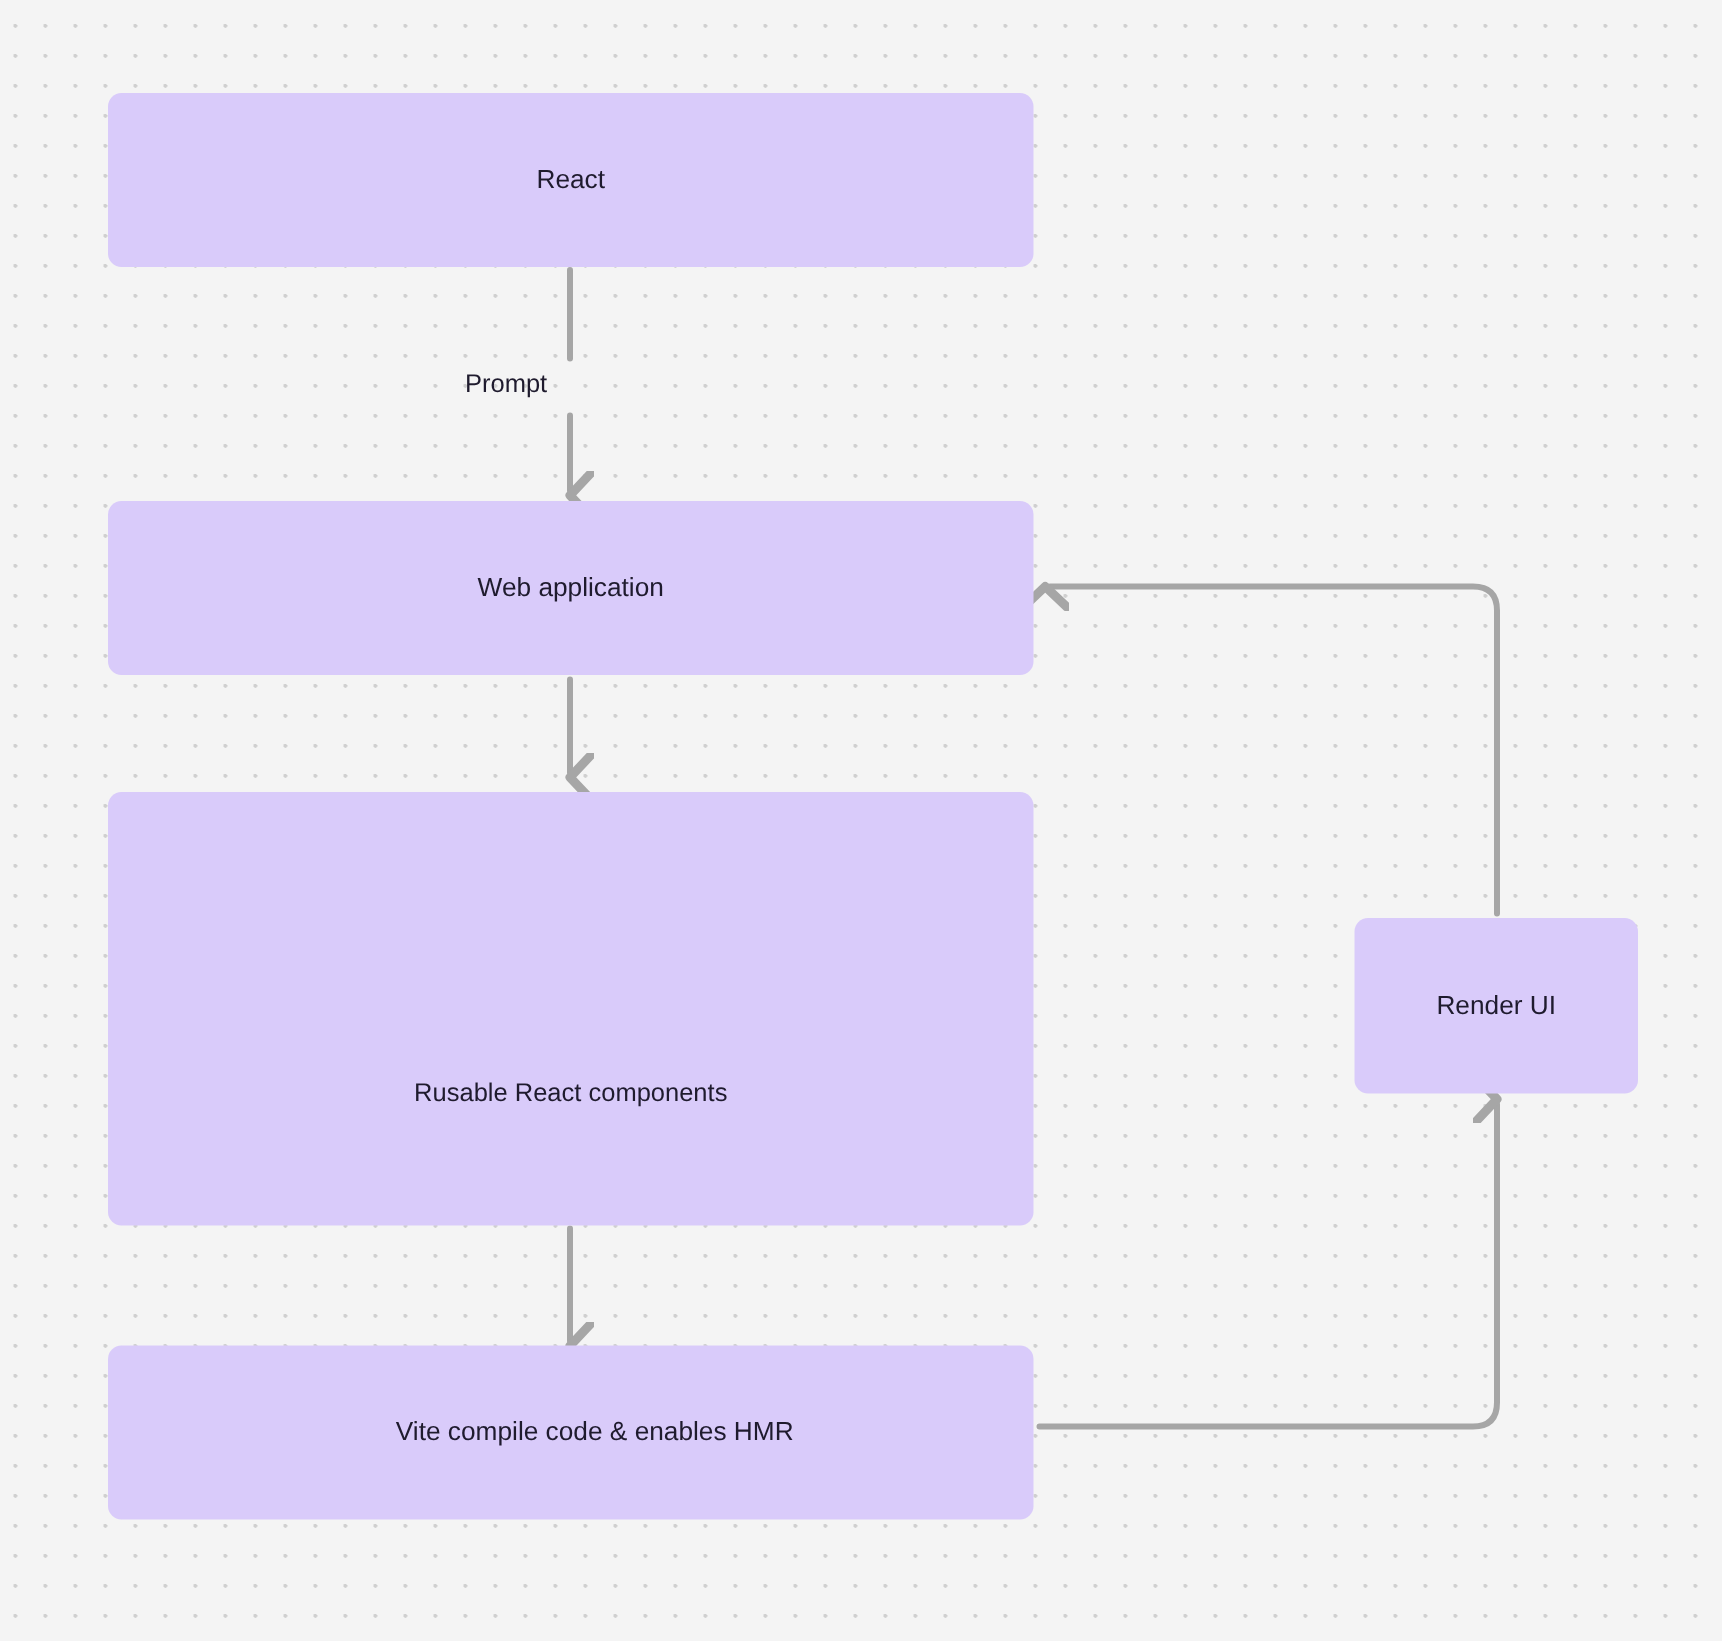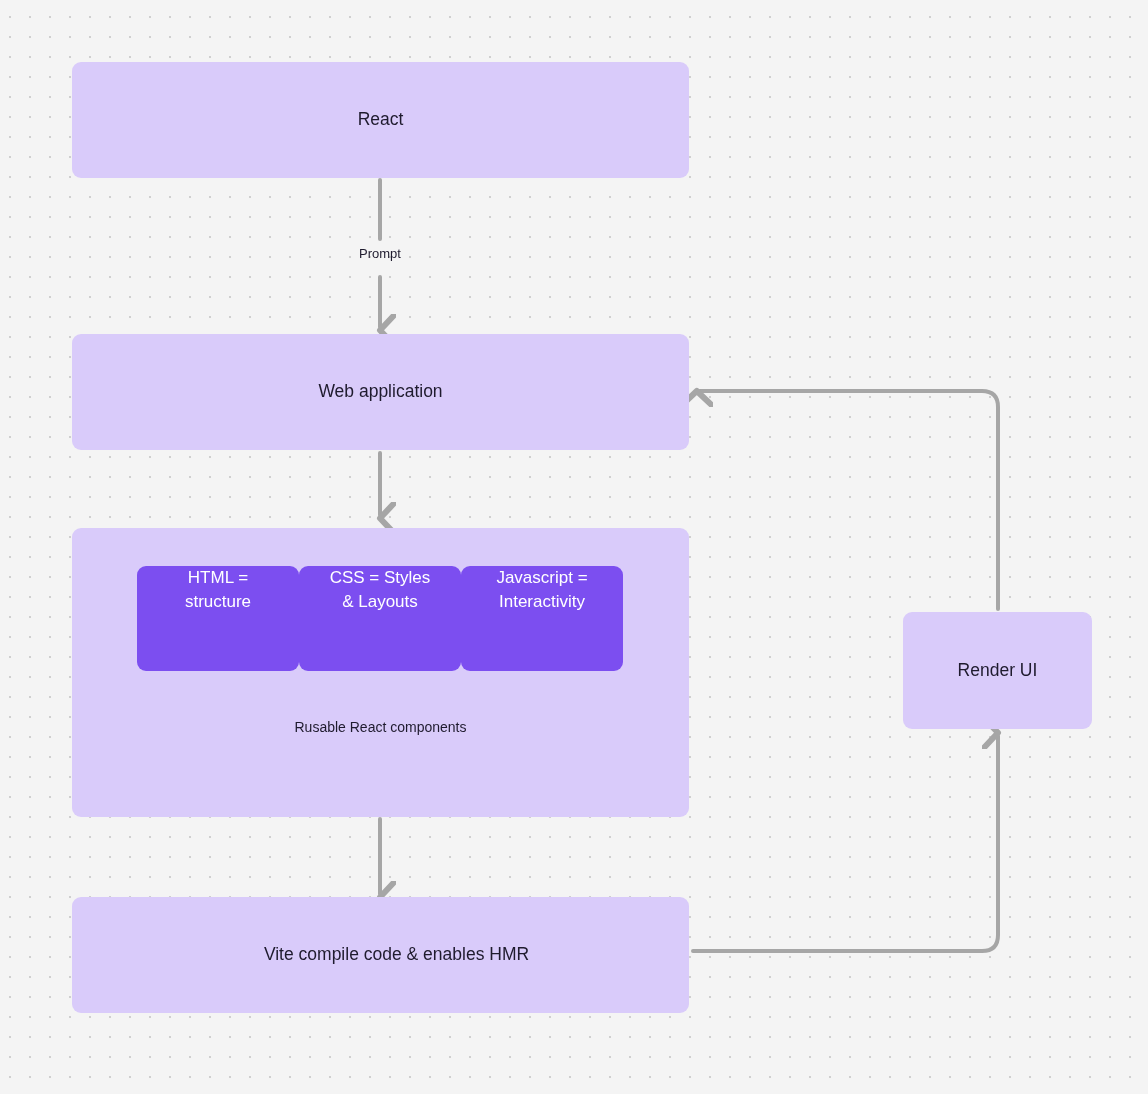--- a/index.html
+++ b/index.html
@@ -72,29 +72,29 @@
     justify-content: space-between;
   }
   .node-inner.cell { position: relative; width: 146px; height: 105px; }
 
   #react-caption {
     position: absolute;
     left: 0;
     top: 190px;
     width: 617px;
     text-align: center;
-    font-size: 14px;
+    font-size: 17px;
     color: #1f1b2e;
   }
 
   .edge-label {
     position: absolute;
-    font-size: 13px;
+    font-size: 17px;
     color: #1f1b2e;
-    text-align: center;
+    text-align: left;
     white-space: nowrap;
   }
   #label-prompt {
     left: 310px;
     top: 246px;
     width: 140px;
   }
 </style>
 </head>
 <body>
@@ -126,28 +126,20 @@
     <span>React</span>
   </div>
 
   <div class="edge-label" id="label-prompt">Prompt</div>
 
   <div class="node node-outer" id="node-web">
     <span>Web application</span>
   </div>
 
   <div class="node node-outer" id="node-react">
-    <div id="inner-row">
-      <div class="node-inner cell">HTML =
-structure</div>
-      <div class="node-inner cell">CSS = Styles
-&amp; Layouts</div>
-      <div class="node-inner cell">Javascript =
-Interactivity</div>
-    </div>
     <div id="react-caption">Rusable React components</div>
   </div>
 
   <div class="node node-outer" id="node-vite">
     <span>Vite compile code &amp; enables HMR</span>
   </div>
 
   <div class="node node-outer" id="node-render">
     <span>Render UI</span>
   </div>

